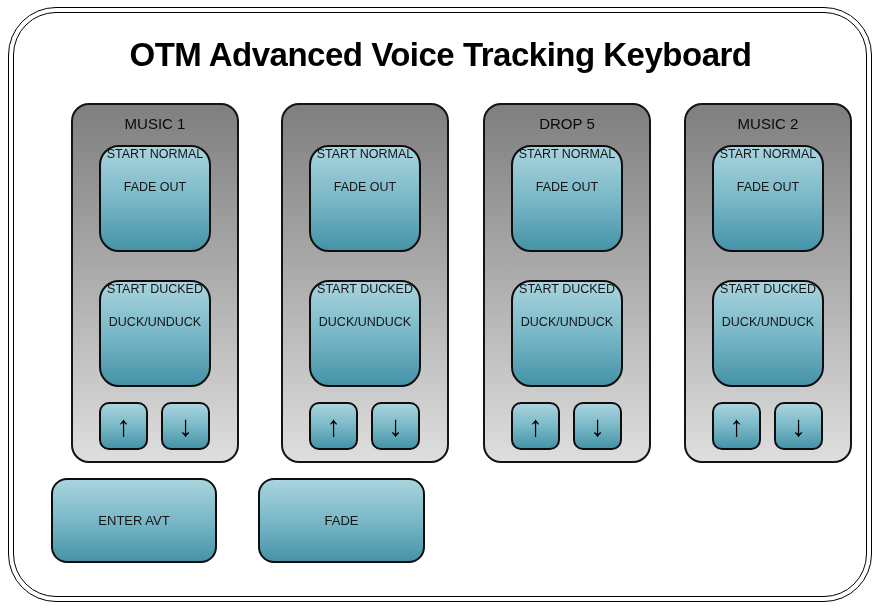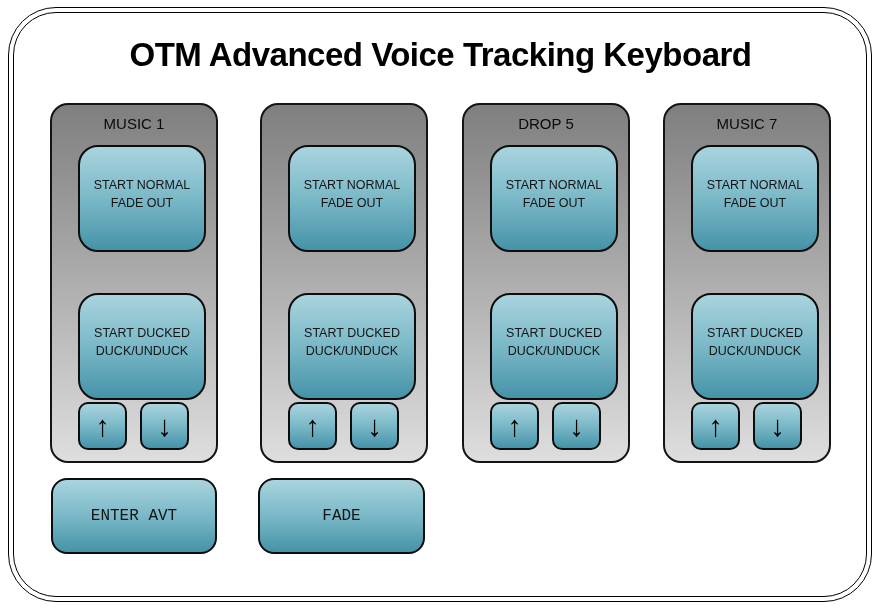--- a/index.html
+++ b/index.html
@@ -43,20 +43,21 @@
 
   .panel {
     position: absolute;
     top: 103px;
     width: 168px;
     height: 360px;
     box-sizing: border-box;
     border: 2px solid #141414;
     border-radius: 18px;
     background: linear-gradient(to bottom, #7f7f7f 0%, #a9a9a9 45%, #dedede 100%);
+    margin-left: 21px;
   }
   .panel-label {
     position: absolute;
     left: 0; top: 10px;
     width: 100%;
     text-align: center;
     font-size: 15px;
     color: #0a0a0a;
   }
 
@@ -65,35 +66,35 @@
     padding: 0;
     cursor: pointer;
     box-sizing: border-box;
     background: linear-gradient(to bottom, #a9d4de 0%, #7ab8c7 50%, #4593a8 100%);
     border: 2px solid #0d0d0d;
     color: #141414;
   }
   .btn-big {
     position: absolute;
     left: 26px;
-    width: 128px;
+    width: 112px;
     height: 107px;
     border-radius: 20px;
     display: flex;
     flex-direction: column;
     align-items: center;
-    justify-content: center;
-    gap: 4px;
+    justify-content: flex-start;
+    gap: 19px;
     padding-bottom: 10px;
     font-size: 12.5px;
     text-align: center;
     white-space: nowrap;
   }
   .btn-top { top: 40px; }
-  .btn-bottom { top: 188px; }
+  .btn-bottom { top: 175px; }
 
   .btn-arrow {
     position: absolute;
     top: 297px;
     width: 49px;
     height: 48px;
     border-radius: 10px;
     display: flex;
     align-items: center;
     justify-content: center;
@@ -101,27 +102,26 @@
     font-weight: bold;
     line-height: 1;
     color: #000000;
   }
   .btn-arrow.up { left: 26px; }
   .btn-arrow.down { left: 88px; }
 
   .btn-footer {
     position: absolute;
     top: 478px;
-    height: 76px;
+    height: 85px;
     border-radius: 16px;
     display: flex;
     align-items: center;
     justify-content: center;
-    font-size: 16px;
-    font-family: Liberation Mono, monospace;
+    font-size: 13px;
   }
   .btn-footer.enter-avt { left: 51px; width: 166px; }
   .btn-footer.stop { left: 258px; width: 167px; }
 
   .p1 { left: 50px; }
   .p2 { left: 260px; }
   .p3 { left: 462px; }
   .p4 { left: 663px; }
 </style>
 </head>
@@ -182,21 +182,21 @@
     </button>
     <button class="btn-arrow up">
       <span>↑</span>
     </button>
     <button class="btn-arrow down">
       <span>↓</span>
     </button>
   </section>
 
   <section class="panel p4">
-    <div class="panel-label">MUSIC 7</div>
+    <div class="panel-label">MUSIC 2</div>
     <button class="btn-big btn-top">
       <span>START NORMAL</span>
       <span>FADE OUT</span>
     </button>
     <button class="btn-big btn-bottom">
       <span>START DUCKED</span>
       <span>DUCK/UNDUCK</span>
     </button>
     <button class="btn-arrow up">
       <span>↑</span>

